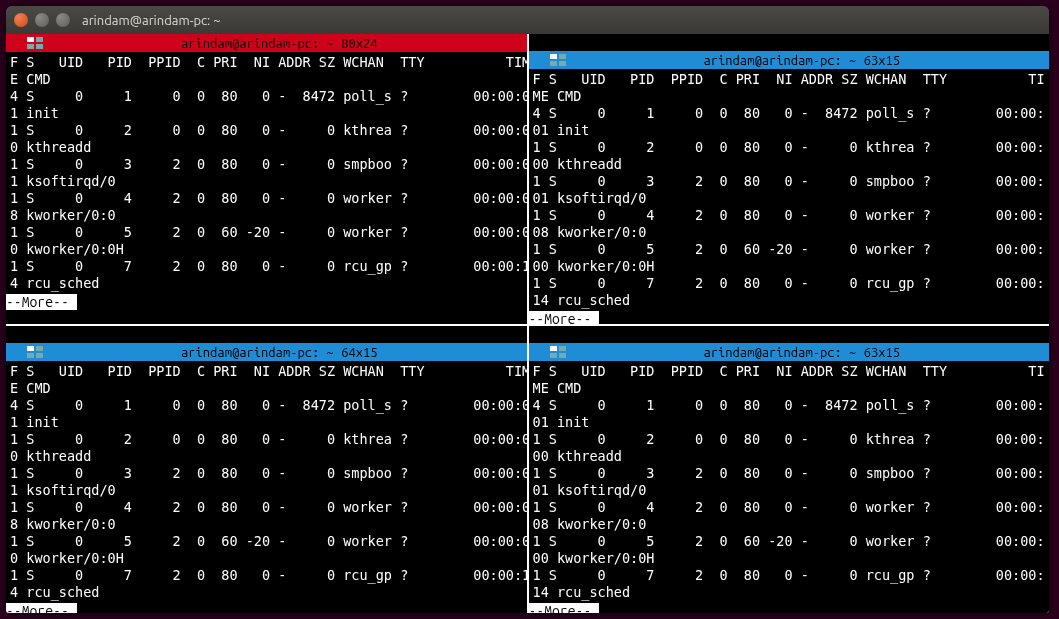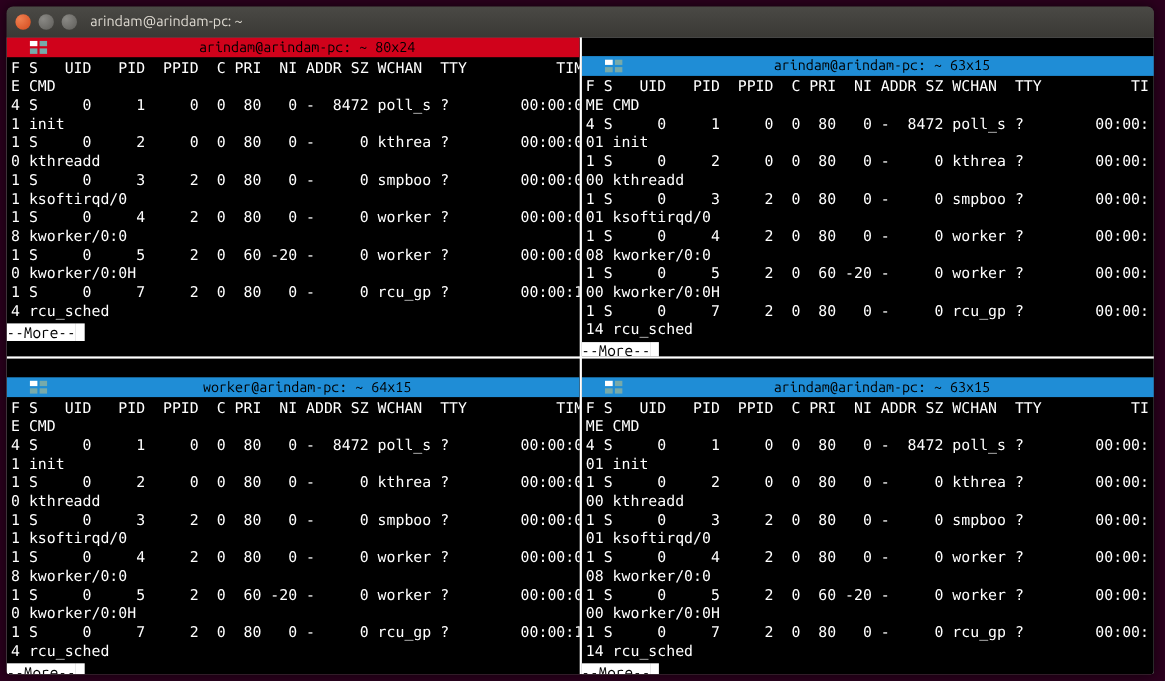--- a/index.html
+++ b/index.html
@@ -201,21 +201,21 @@
         <div class="pane">
           <div class="pane-title inactive">
             <span class="pane-icon">
               <svg width="16" height="12" viewBox="0 0 16 12">
     <rect x="0" y="0" width="7" height="5" fill="#fff"></rect>
     <rect x="9" y="0" width="7" height="5" fill="#7aa"></rect>
     <rect x="0" y="7" width="7" height="5" fill="#7aa"></rect>
     <rect x="9" y="7" width="7" height="5" fill="#7aa"></rect>
   </svg>
             </span>
-                    <span class="pane-title-text">worker@arindam-pc: ~ 64x15</span>
+                    <span class="pane-title-text">arindam@arindam-pc: ~ 64x15</span>
           </div>
           <div class="pane-content">F S   UID   PID  PPID  C PRI  NI ADDR SZ WCHAN  TTY          TIM
 E CMD
 4 S     0     1     0  0  80   0 -  8472 poll_s ?        00:00:0
 1 init
 1 S     0     2     0  0  80   0 -     0 kthrea ?        00:00:0
 0 kthreadd
 1 S     0     3     2  0  80   0 -     0 smpboo ?        00:00:0
 1 ksoftirqd/0
 1 S     0     4     2  0  80   0 -     0 worker ?        00:00:0

